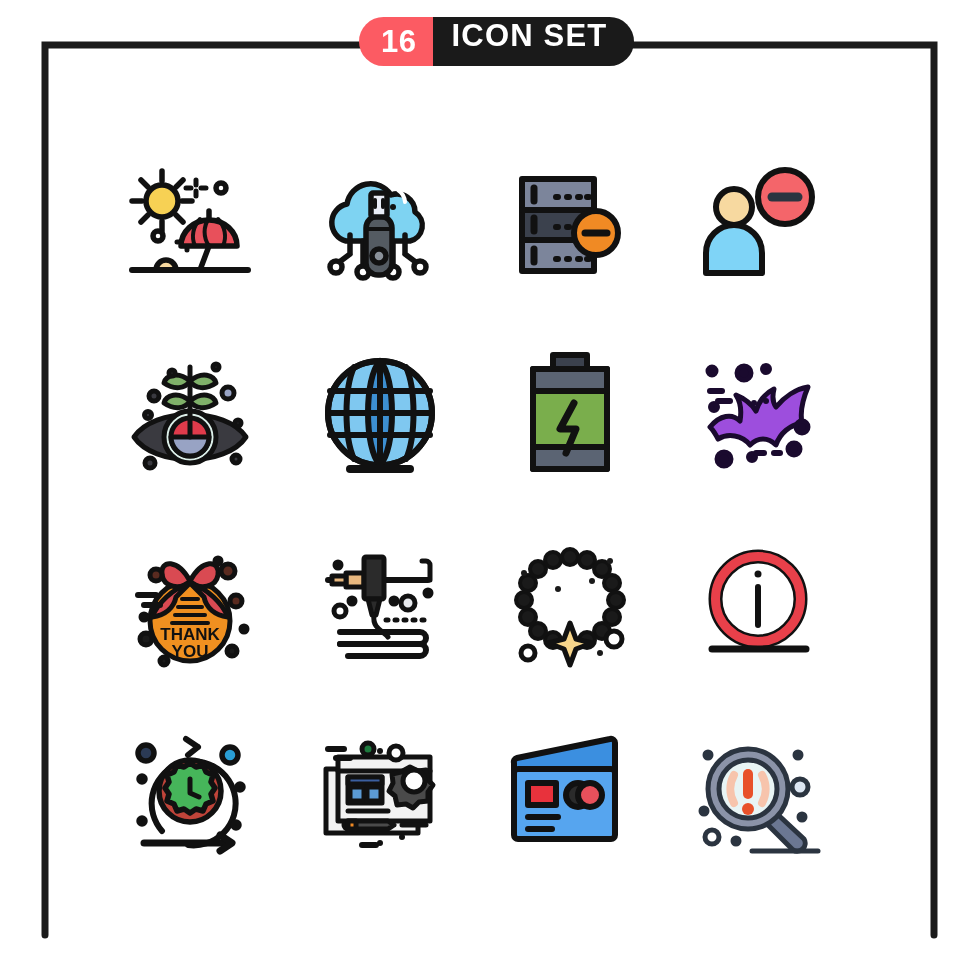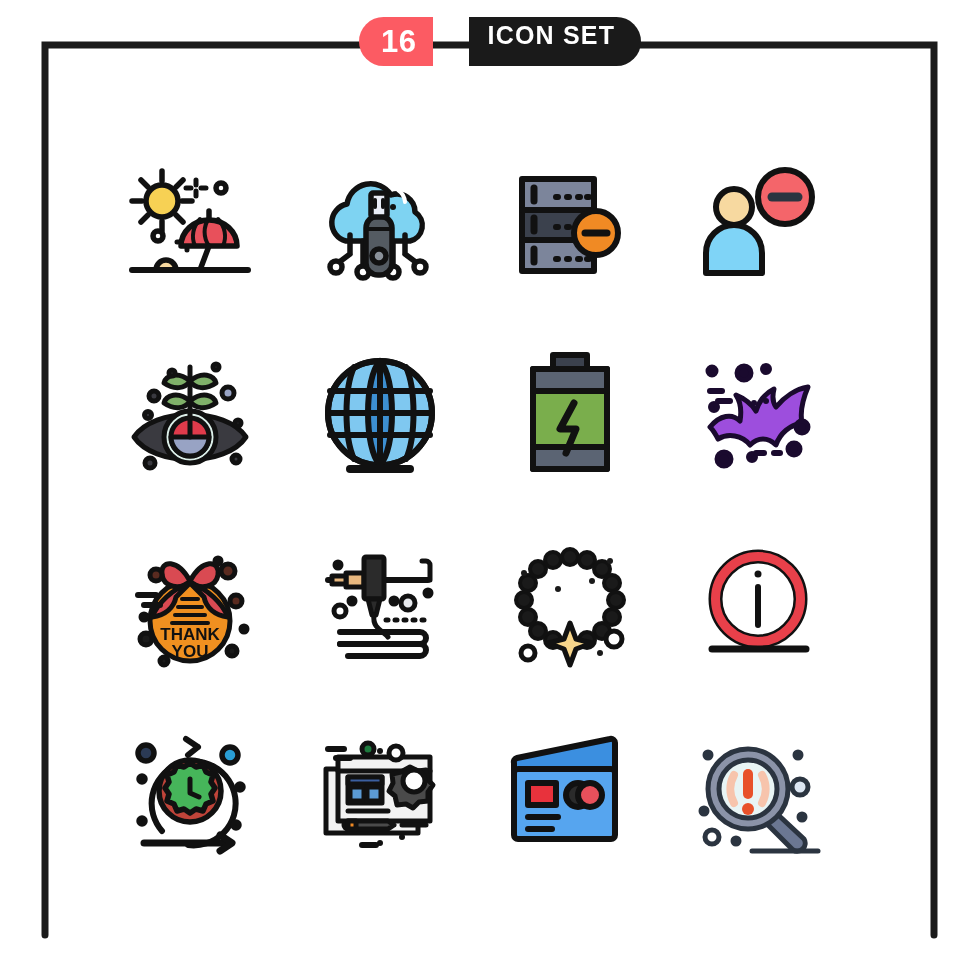--- a/index.html
+++ b/index.html
@@ -36,36 +36,35 @@
   .badge {
     position: absolute;
     left: 359px;
     top: 17px;
     height: 49px;
     display: flex;
     align-items: stretch;
     border-radius: 26px;
     overflow: hidden;
     z-index: 5;
-    gap: 36px;
   }
   .badge-count {
     background: #fc5b63;
     color: #ffffff;
     font-size: 31px;
     font-weight: bold;
     letter-spacing: 0.5px;
     display: flex;
     align-items: center;
     padding: 0 17px 0 22px;
   }
   .badge-title {
     background: #1a1a1a;
     color: #ffffff;
-    font-size: 25px;
+    font-size: 31px;
     font-weight: bold;
     letter-spacing: 1.2px;
     display: flex;
     align-items: center;
     padding: 0 26px 12px 18px;
   }
 
   
   .grid {
     position: absolute;

